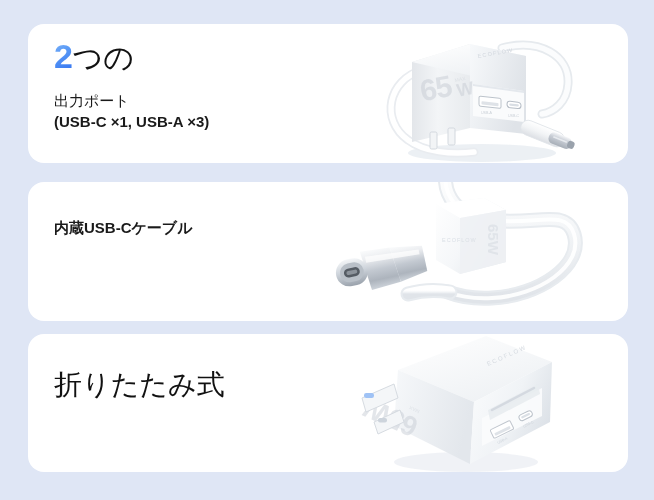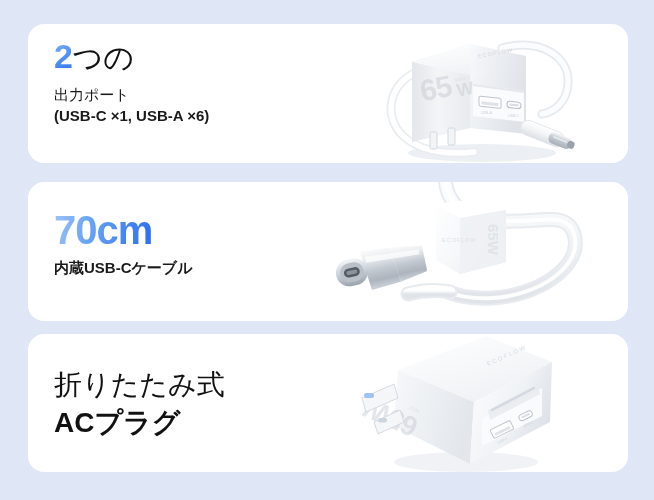--- a/index.html
+++ b/index.html
@@ -94,21 +94,21 @@
     font-size: 28px;
     line-height: 1.35;
     color: #111111;
     white-space: nowrap;
   }
   .plain-head.light { font-weight: 400; }
   .plain-head.bold  { font-weight: 700; }
 
   
   #card-1 .card-text { top: 15px; }
-  #card-1 .sub-block { margin-top: 9px; }
+  #card-1 .sub-block { margin-top: 15px; }
 
   
   #card-2 .card-text { top: 28px; }
   #card-2 .sub-block { margin-top: 7px; }
 
   
   #card-3 .card-text { top: 32px; }
 
   
   .product {
@@ -208,21 +208,21 @@
         </g>
       </svg>
     </div>
 
     <div class="card-text">
       <div class="headline">
         <span class="grad">2</span><span class="plain">つの</span>
       </div>
       <div class="sub-block">
         <div class="sub-line regular">出力ポート</div>
-        <div class="sub-line bold">(USB-C ×1, USB-A ×6)</div>
+        <div class="sub-line bold">(USB-C ×1, USB-A ×3)</div>
       </div>
     </div>
   </div>
 
   <div class="card" id="card-2">
 
     <div class="product" id="product-2">
       <svg width="300" height="160" viewBox="0 0 300 160" aria-hidden="true">
         <defs>
           <linearGradient id="cableG2" x1="0" y1="0" x2="0" y2="1">
@@ -279,23 +279,20 @@
             <rect x="0" y="0" width="32" height="27" rx="13.5" fill="url(#tipG2)"></rect>
             <rect x="4" y="4" width="24" height="19" rx="9.5" fill="#b9c0c8"></rect>
             <rect x="8" y="9" width="16" height="9" rx="4.5" fill="#555c64"></rect>
             <rect x="10.5" y="11.5" width="11" height="4" rx="2" fill="#8c939b"></rect>
           </g>
         </g>
       </svg>
     </div>
 
     <div class="card-text">
-      <div class="headline-big">
-        <span class="grad">70cm</span>
-      </div>
       <div class="sub-block">
         <div class="sub-line bold">内蔵USB-Cケーブル</div>
       </div>
     </div>
   </div>
 
   <div class="card" id="card-3">
 
     <div class="product" id="product-3">
       <svg width="250" height="158" viewBox="0 0 250 158" aria-hidden="true">
@@ -351,17 +348,16 @@
           <rect x="40" y="96" width="9" height="4.6" rx="2" fill="#cdd4dc"></rect>
         </g>
 
         <path d="M150 88 L200 62 L202 72 L152 98 Z" fill="#e8ecf0" opacity="0.9"></path>
         <path d="M154 88 L196 66" fill="none" stroke="#d4d9e0" stroke-width="2.5" stroke-linecap="round"></path>
       </svg>
     </div>
 
     <div class="card-text">
       <div class="plain-head light">折りたたみ式</div>
-      <div class="plain-head bold">ACプラグ</div>
     </div>
   </div>
 
 </div>
 
 </body></html>

